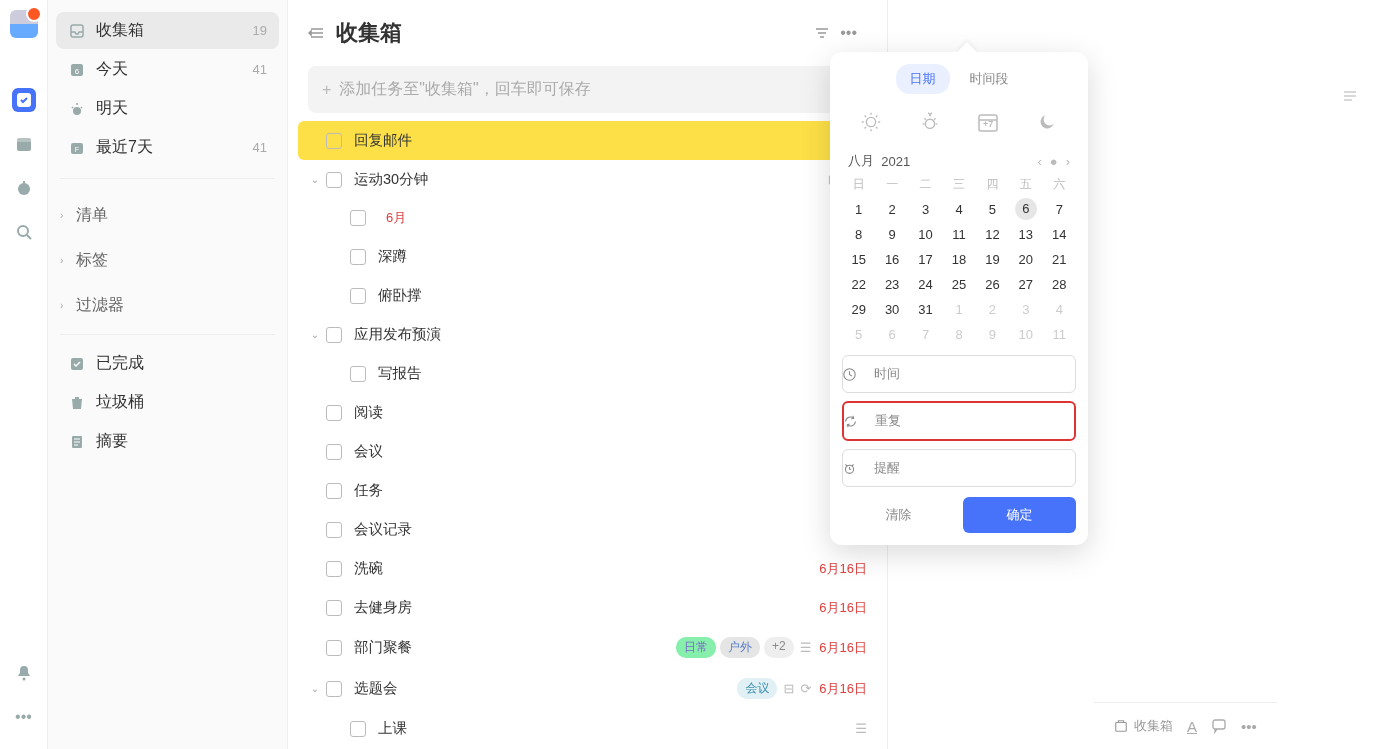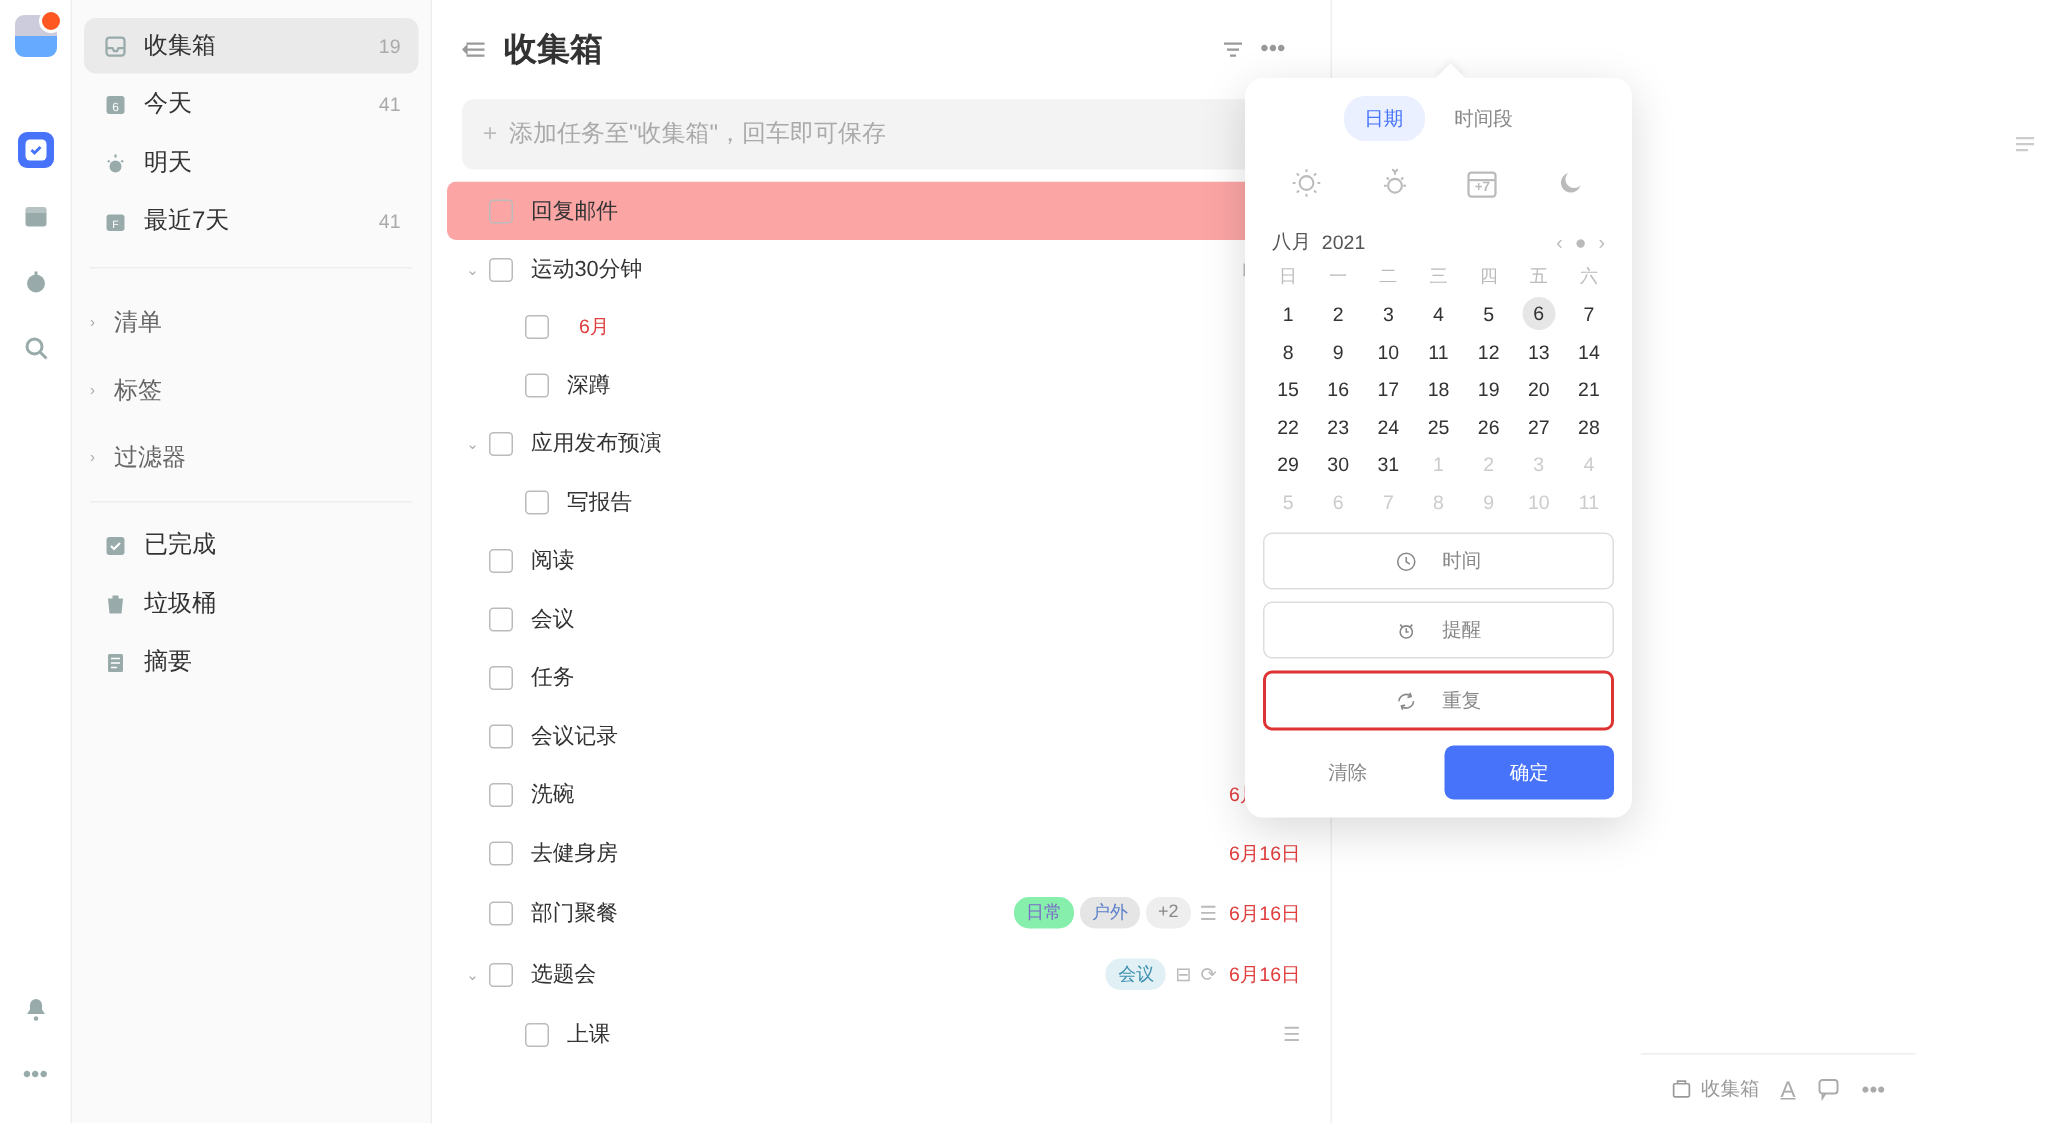--- a/index.html
+++ b/index.html
@@ -20,21 +20,21 @@
 .divider{height:1px;background:#eee;margin:10px 4px}
 .main{flex:1;display:flex;flex-direction:column;border-right:1px solid #eee;min-width:0}
 .main-head{display:flex;align-items:center;padding:18px 20px 14px}
 .mh-icon{color:#999;margin-right:10px;cursor:pointer}
 .mh-title{font-size:22px;font-weight:600}
 .mh-spacer{flex:1}
 .addbox{margin:4px 20px 8px;background:#f3f3f3;border-radius:8px;padding:13px 14px;color:#aaa;display:flex;align-items:center;cursor:text}
 .addbox span.plus{margin-right:8px;color:#bbb}
 .tasklist{flex:1;overflow-y:auto;padding:0 10px}
 .task{display:flex;align-items:center;padding:10px 10px;border-radius:6px;font-size:14.5px}
-.task.sel{background:#fca5a5}
+.task.sel{background:#fde047}
 .task .chev{width:14px;color:#aaa;font-size:10px;cursor:pointer;text-align:center}
 .task .cb{width:16px;height:16px;border:1.5px solid #bbb;border-radius:3px;margin:0 12px 0 4px;flex-shrink:0;cursor:pointer}
 .task .ttl{flex:1;white-space:nowrap;overflow:hidden;text-overflow:ellipsis}
 .task.sub{padding-left:34px}
 .task .date{color:#e03e3e;font-size:13px;margin-left:8px}
 .task .tags{display:flex;gap:4px;margin-left:8px}
 .tag{font-size:12px;padding:2px 8px;border-radius:10px}
 .tag.purple{background:#86efac;color:#7b6bc9}
 .tag.blue{background:#e5e5e5;color:#5a7fc9}
 .tag.gray{background:#eee;color:#888}
@@ -58,21 +58,21 @@
 .seg button.active{background:#eaf0ff;color:#4772fa}
 .quick{display:flex;justify-content:space-around;margin:8px 0 12px;color:#bbb}
 .quick div{width:44px;height:36px;display:flex;align-items:center;justify-content:center;cursor:pointer;border-radius:6px;font-size:18px}
 .monthrow{display:flex;align-items:center;font-size:13px;color:#555;padding:0 6px;margin-bottom:6px}
 .monthrow .nav{margin-left:auto;display:flex;gap:8px;color:#bbb;cursor:pointer;align-items:center}
 .dow{display:grid;grid-template-columns:repeat(7,1fr);text-align:center;font-size:12px;color:#bbb;margin-bottom:4px}
 .days{display:grid;grid-template-columns:repeat(7,1fr);text-align:center;font-size:13px}
 .days div{padding:5px 0;cursor:pointer;border-radius:50%;color:#333}
 .days div.dim{color:#ccc}
 .days div.today{background:#e6e6e6;width:22px;height:22px;line-height:22px;margin:1px auto;padding:0}
-.optbtn{width:100%;border:1px solid #ddd;background:#fff;border-radius:6px;padding:9px 0;margin-top:8px;color:#888;cursor:pointer;font-size:13px;display:flex;align-items:center;justify-content:center;gap:18px}
+.optbtn{width:100%;border:1px solid #ddd;background:#fff;border-radius:6px;padding:9px 0;margin-top:8px;color:#888;cursor:pointer;font-size:13px;display:flex;align-items:center;justify-content:flex-start;gap:18px}
 .optbtn.framed{border:2.5px solid #d33;color:#888}
 .btnrow{display:flex;gap:8px;margin-top:10px}
 .btnrow button{flex:1;border:none;border-radius:6px;padding:9px 0;cursor:pointer;font-size:13px}
 .btn-clear{background:#fff;border:1px solid #ddd;color:#888}
 .btn-ok{background:#4772fa;color:#fff}
 svg{display:block}
 </style>
 </head>
 <body>
 
@@ -237,20 +237,26 @@
       </div>
       <div class="task sub">
         <span class="chev"></span>
         <span class="cb"></span>
         <span class="date">6月</span>
       </div>
       <div class="task sub">
         <span class="chev"></span>
         <span class="cb"></span>
         <span class="ttl">深蹲</span>
+      </div>
+      <div class="task sub">
+        <span class="chev"></span>
+        <span class="cb"></span>
+        <span class="ttl">俯卧撑</span>
+        <span class="date">6月</span>
       </div>
       <div class="task">
         <span class="chev">⌄</span>
         <span class="cb"></span>
         <span class="ttl">应用发布预演</span>
       </div>
       <div class="task sub">
         <span class="chev"></span>
         <span class="cb"></span>
         <span class="ttl">写报告</span>
@@ -437,33 +443,33 @@
         <div class="dim">10</div>
         <div class="dim">11</div>
       </div>
     <button class="optbtn">
         <svg width="13" height="13" viewBox="0 0 16 16" fill="currentColor">
           <circle cx="8" cy="8" r="7" fill="none" stroke="currentColor" stroke-width="1.3"></circle>
           <path d="M8 4v4l3 2" stroke="currentColor" stroke-width="1.3" fill="none"></path>
         </svg>
         <span>时间</span>
       </button>
+    <button class="optbtn framed">
+        <svg width="13" height="13" viewBox="0 0 16 16" fill="none" stroke="currentColor" stroke-width="1.3">
+          <path d="M2 8a6 6 0 0 1 10-4M14 8a6 6 0 0 1-10 4"></path>
+          <path d="M11 1l1 3-3 1M5 15l-1-3 3-1"></path>
+        </svg>
+        <span>重复</span>
+      </button>
     <button class="optbtn">
         <svg width="13" height="13" viewBox="0 0 16 16" fill="currentColor">
           <circle cx="8" cy="9" r="5" fill="none" stroke="currentColor" stroke-width="1.3"></circle>
           <path d="M3 3l2 2M13 3l-2 2M8 6v3h2" stroke="currentColor" stroke-width="1.3" fill="none"></path>
         </svg>
         <span>提醒</span>
-      </button>
-    <button class="optbtn framed">
-        <svg width="13" height="13" viewBox="0 0 16 16" fill="none" stroke="currentColor" stroke-width="1.3">
-          <path d="M2 8a6 6 0 0 1 10-4M14 8a6 6 0 0 1-10 4"></path>
-          <path d="M11 1l1 3-3 1M5 15l-1-3 3-1"></path>
-        </svg>
-        <span>重复</span>
       </button>
     <div class="btnrow">
       <button class="btn-clear">清除</button>
       <button class="btn-ok">确定</button>
     </div>
   </div>
 
   <div class="detail-foot">
     <span class="proj">
         <svg width="14" height="14" viewBox="0 0 16 16" fill="none" stroke="currentColor" stroke-width="1.3">

